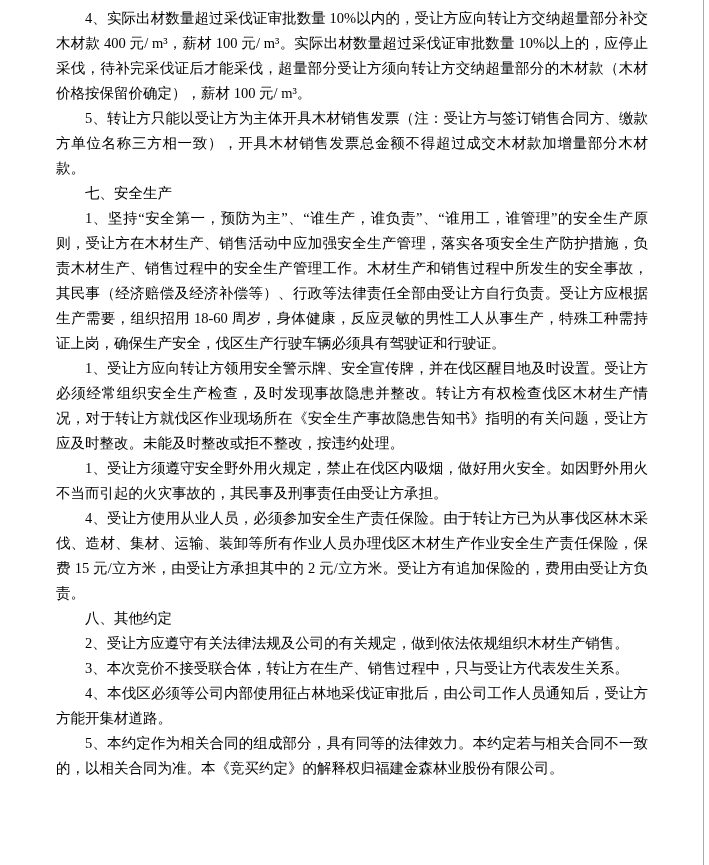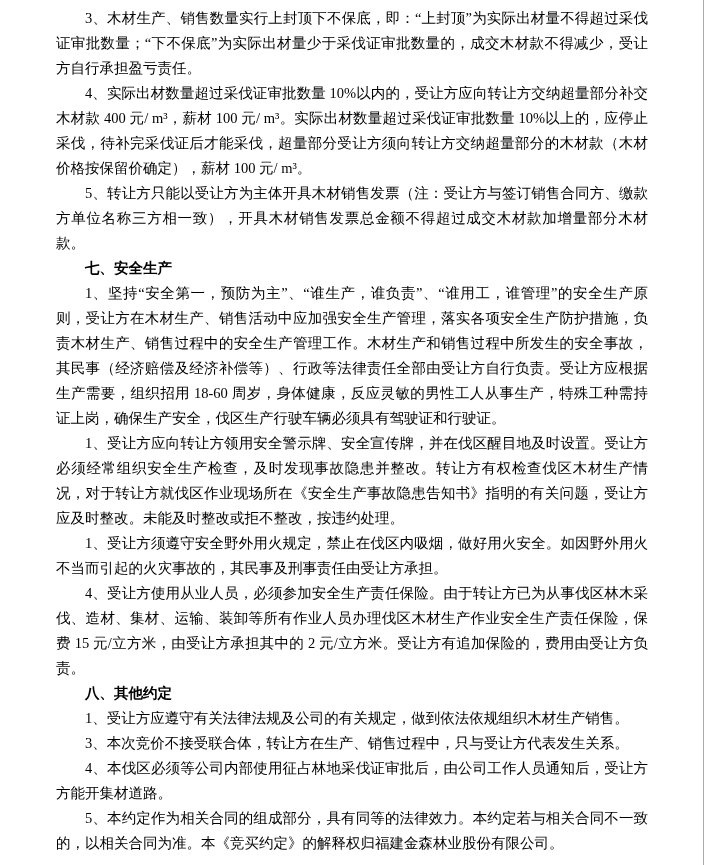--- a/index.html
+++ b/index.html
@@ -22,43 +22,42 @@
     color: #000000;
     font-size: 14.5px;
     line-height: 25px;
     text-align: justify;
   }
   .doc p {
     margin: 0;
     text-indent: 2em;
   }
   .doc p.heading {
-    font-weight: bold;
+    font-weight: normal;
   }
   .page-edge {
     position: absolute;
     left: 703px;
     top: 0;
     width: 1px;
     height: 865px;
     background: #aaaaaa;
   }
 </style>
 </head>
 <body>
 
 <div class="doc">
-  <p>3、木材生产、销售数量实行上封顶下不保底，即：“上封顶”为实际出材量不得超过采伐证审批数量；“下不保底”为实际出材量少于采伐证审批数量的，成交木材款不得减少，受让方自行承担盈亏责任。</p>
   <p>4、实际出材数量超过采伐证审批数量 10%以内的，受让方应向转让方交纳超量部分补交木材款 400 元/ m³，薪材 100 元/ m³。实际出材数量超过采伐证审批数量 10%以上的，应停止采伐，待补完采伐证后才能采伐，超量部分受让方须向转让方交纳超量部分的木材款（木材价格按保留价确定），薪材 100 元/ m³。</p>
   <p>5、转让方只能以受让方为主体开具木材销售发票（注：受让方与签订销售合同方、缴款方单位名称三方相一致），开具木材销售发票总金额不得超过成交木材款加增量部分木材款。</p>
   <p class="heading">七、安全生产</p>
   <p>1、坚持“安全第一，预防为主”、“谁生产，谁负责”、“谁用工，谁管理”的安全生产原则，受让方在木材生产、销售活动中应加强安全生产管理，落实各项安全生产防护措施，负责木材生产、销售过程中的安全生产管理工作。木材生产和销售过程中所发生的安全事故，其民事（经济赔偿及经济补偿等）、行政等法律责任全部由受让方自行负责。受让方应根据生产需要，组织招用 18-60 周岁，身体健康，反应灵敏的男性工人从事生产，特殊工种需持证上岗，确保生产安全，伐区生产行驶车辆必须具有驾驶证和行驶证。</p>
   <p>1、受让方应向转让方领用安全警示牌、安全宣传牌，并在伐区醒目地及时设置。受让方必须经常组织安全生产检查，及时发现事故隐患并整改。转让方有权检查伐区木材生产情况，对于转让方就伐区作业现场所在《安全生产事故隐患告知书》指明的有关问题，受让方应及时整改。未能及时整改或拒不整改，按违约处理。</p>
   <p>1、受让方须遵守安全野外用火规定，禁止在伐区内吸烟，做好用火安全。如因野外用火不当而引起的火灾事故的，其民事及刑事责任由受让方承担。</p>
   <p>4、受让方使用从业人员，必须参加安全生产责任保险。由于转让方已为从事伐区林木采伐、造材、集材、运输、装卸等所有作业人员办理伐区木材生产作业安全生产责任保险，保费 15 元/立方米，由受让方承担其中的 2 元/立方米。受让方有追加保险的，费用由受让方负责。</p>
   <p class="heading">八、其他约定</p>
-  <p>1、受让方应遵守有关法律法规及公司的有关规定，做到依法依规组织木材生产销售。</p>
+  <p>2、受让方应遵守有关法律法规及公司的有关规定，做到依法依规组织木材生产销售。</p>
   <p>3、本次竞价不接受联合体，转让方在生产、销售过程中，只与受让方代表发生关系。</p>
   <p>4、本伐区必须等公司内部使用征占林地采伐证审批后，由公司工作人员通知后，受让方方能开集材道路。</p>
   <p>5、本约定作为相关合同的组成部分，具有同等的法律效力。本约定若与相关合同不一致的，以相关合同为准。本《竞买约定》的解释权归福建金森林业股份有限公司。</p>
 </div>
 
 <div class="page-edge"></div>
 
 </body></html>

